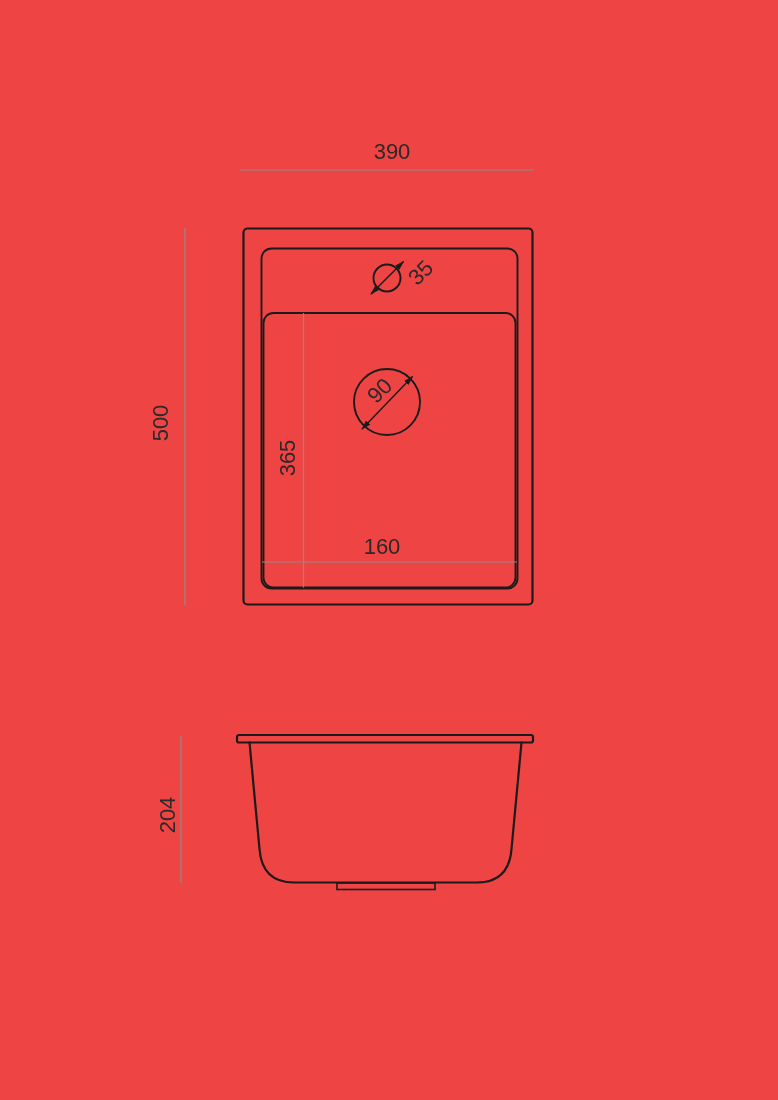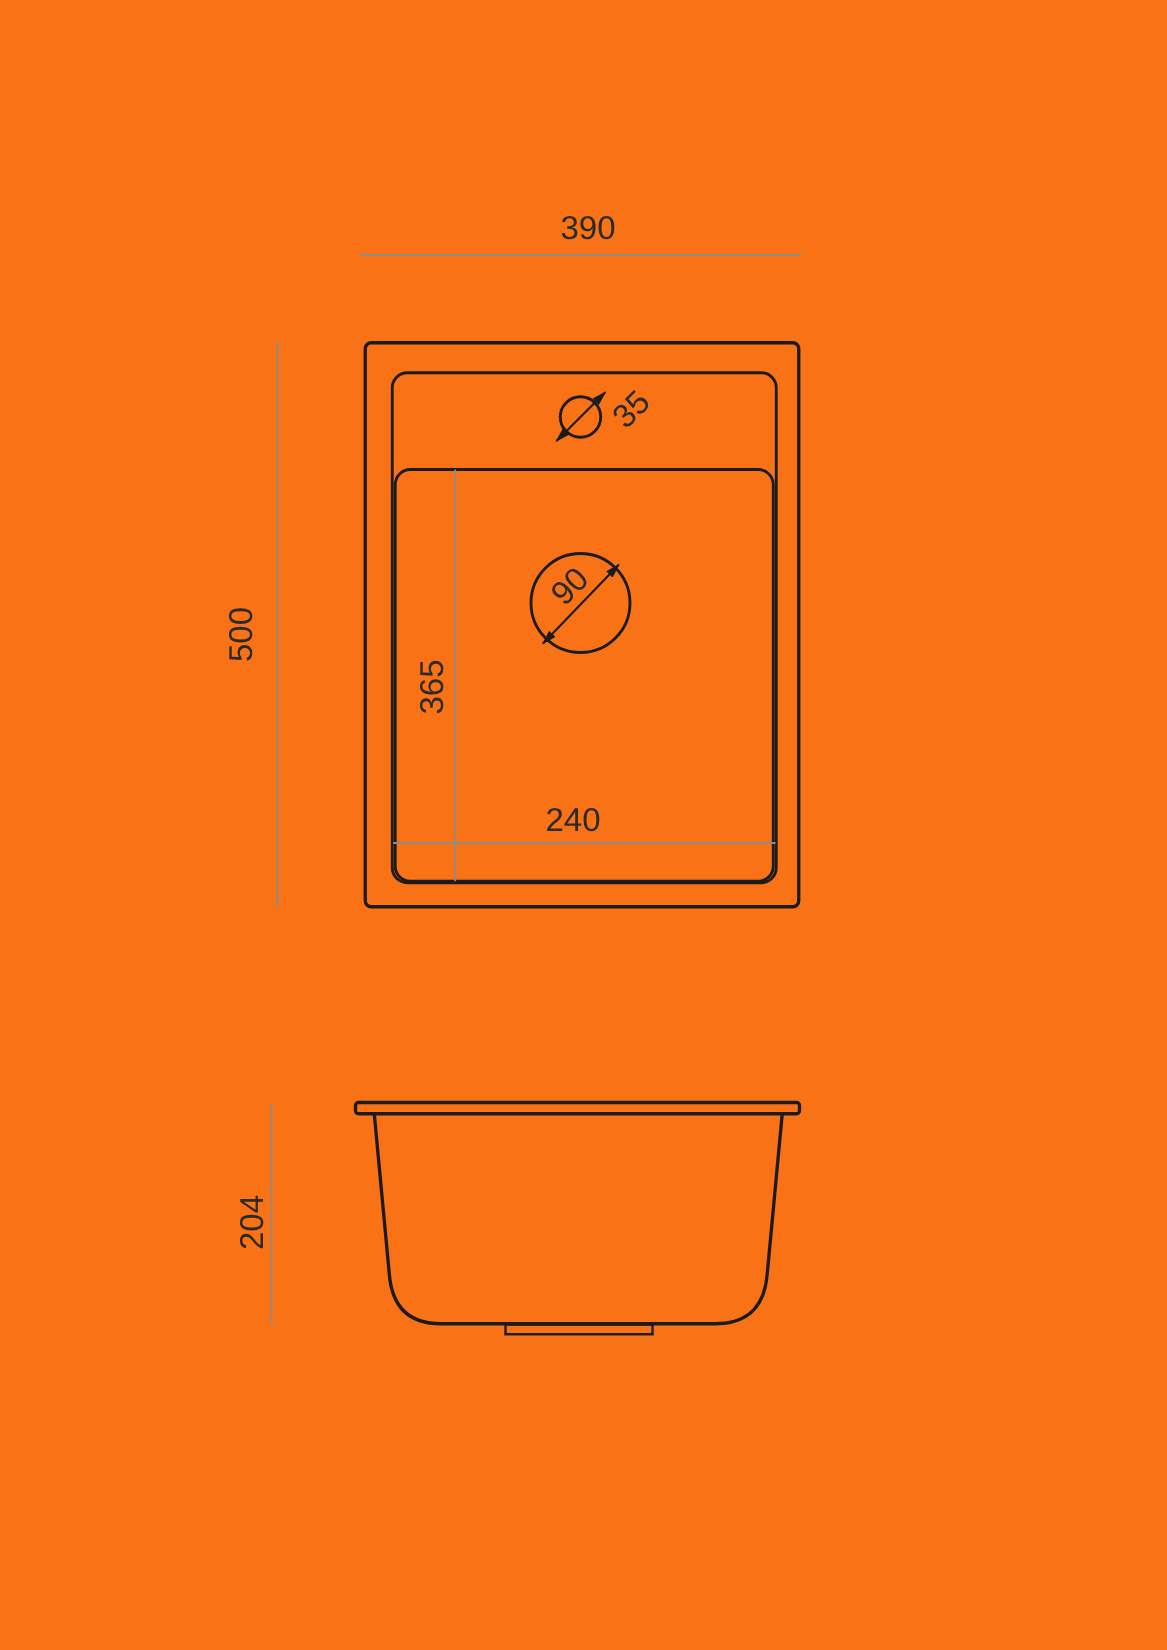--- a/index.html
+++ b/index.html
@@ -1,20 +1,20 @@
 <!DOCTYPE html>
 <html><head>
 <meta charset="utf-8">
 <style>
   html, body { margin: 0; padding: 0; background: #ffffff; }
   .canvas {
     position: relative;
     width: 778px;
     height: 1100px;
-    background: #f97316;
+    background: #ef4444;
     font-family: "Liberation Sans", sans-serif;
     overflow: hidden;
   }
   .canvas svg { position: absolute; left: 0; top: 0; }
   .ln   { fill: none; stroke: #1b1b1b; stroke-width: 2.2; stroke-linejoin: round; stroke-linecap: round; }
   .ln2  { fill: none; stroke: #1b1b1b; stroke-width: 1.9; }
   .lead { fill: none; stroke: #1b1b1b; stroke-width: 1.4; }
   .dim  { fill: none; stroke: #8c8c8c; stroke-width: 1.2; }
   .arrw { fill: #1b1b1b; stroke: none; }
   .label {
@@ -77,17 +77,17 @@
   <div class="label" style="left:392px; top:152px;">390</div>
 
   <div class="label rot90" style="left:161px; top:423px;">500</div>
 
   <div class="label rot45" style="left:421px; top:273px;">35</div>
 
   <div class="label rot45" style="left:380px; top:391px;">90</div>
 
   <div class="label rot90" style="left:288px; top:458px;">365</div>
 
-  <div class="label" style="left:382px; top:547px;">240</div>
+  <div class="label" style="left:382px; top:547px;">160</div>
 
   <div class="label rot90" style="left:168px; top:815px;">204</div>
 
 </div>
 
 </body></html>

